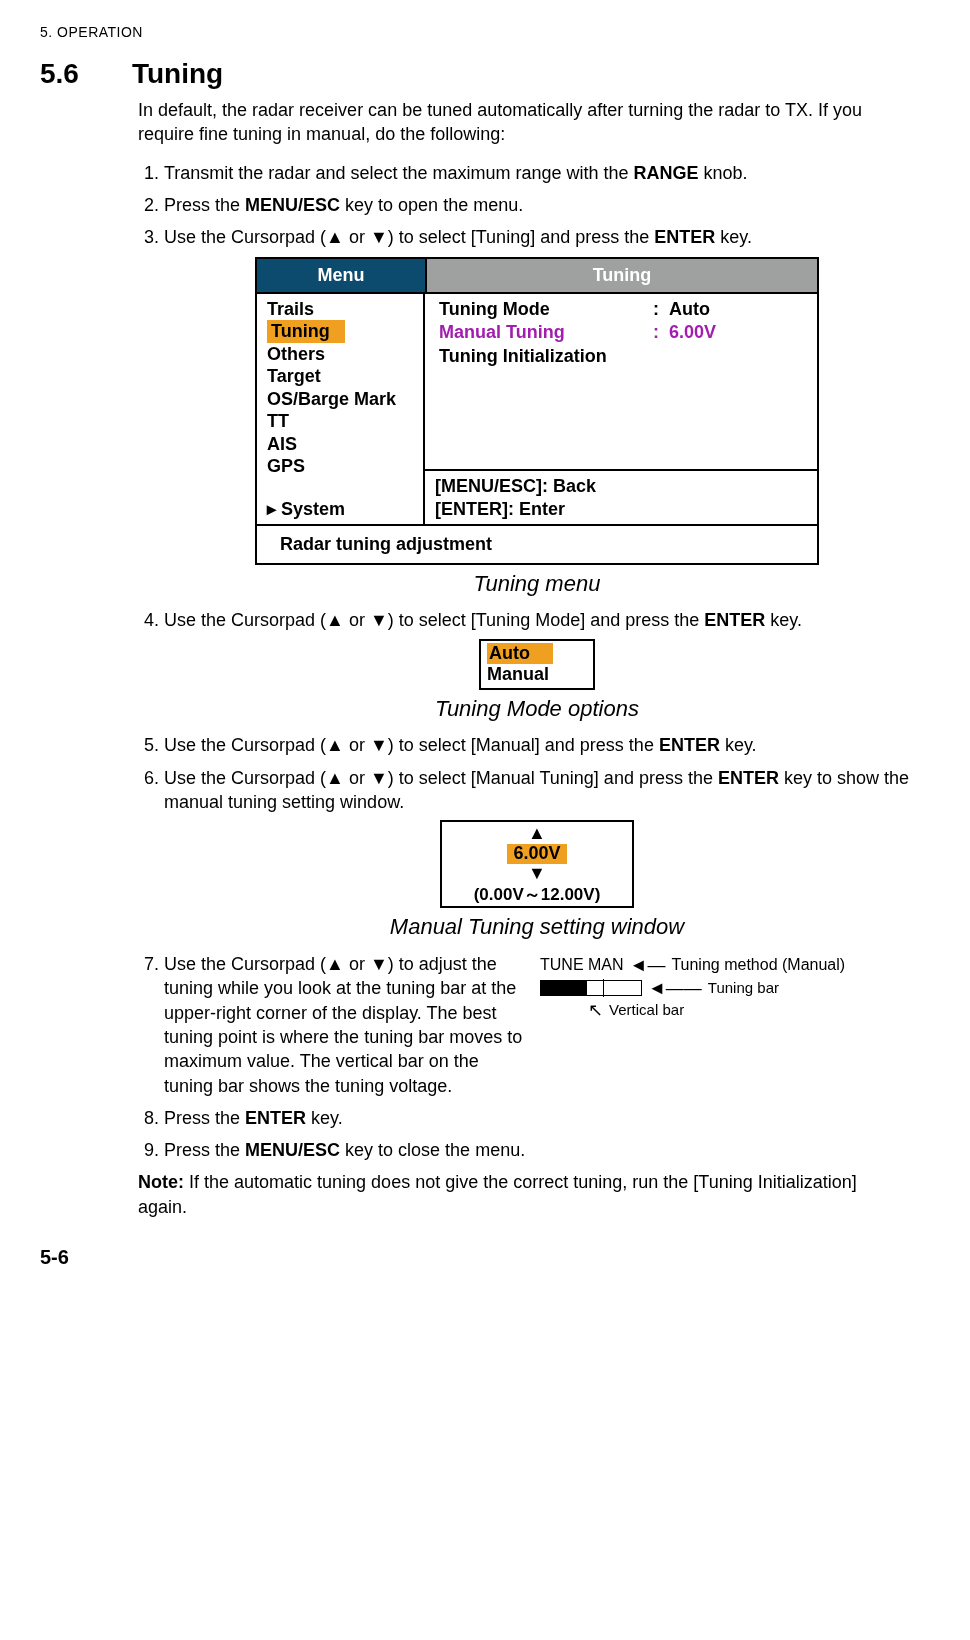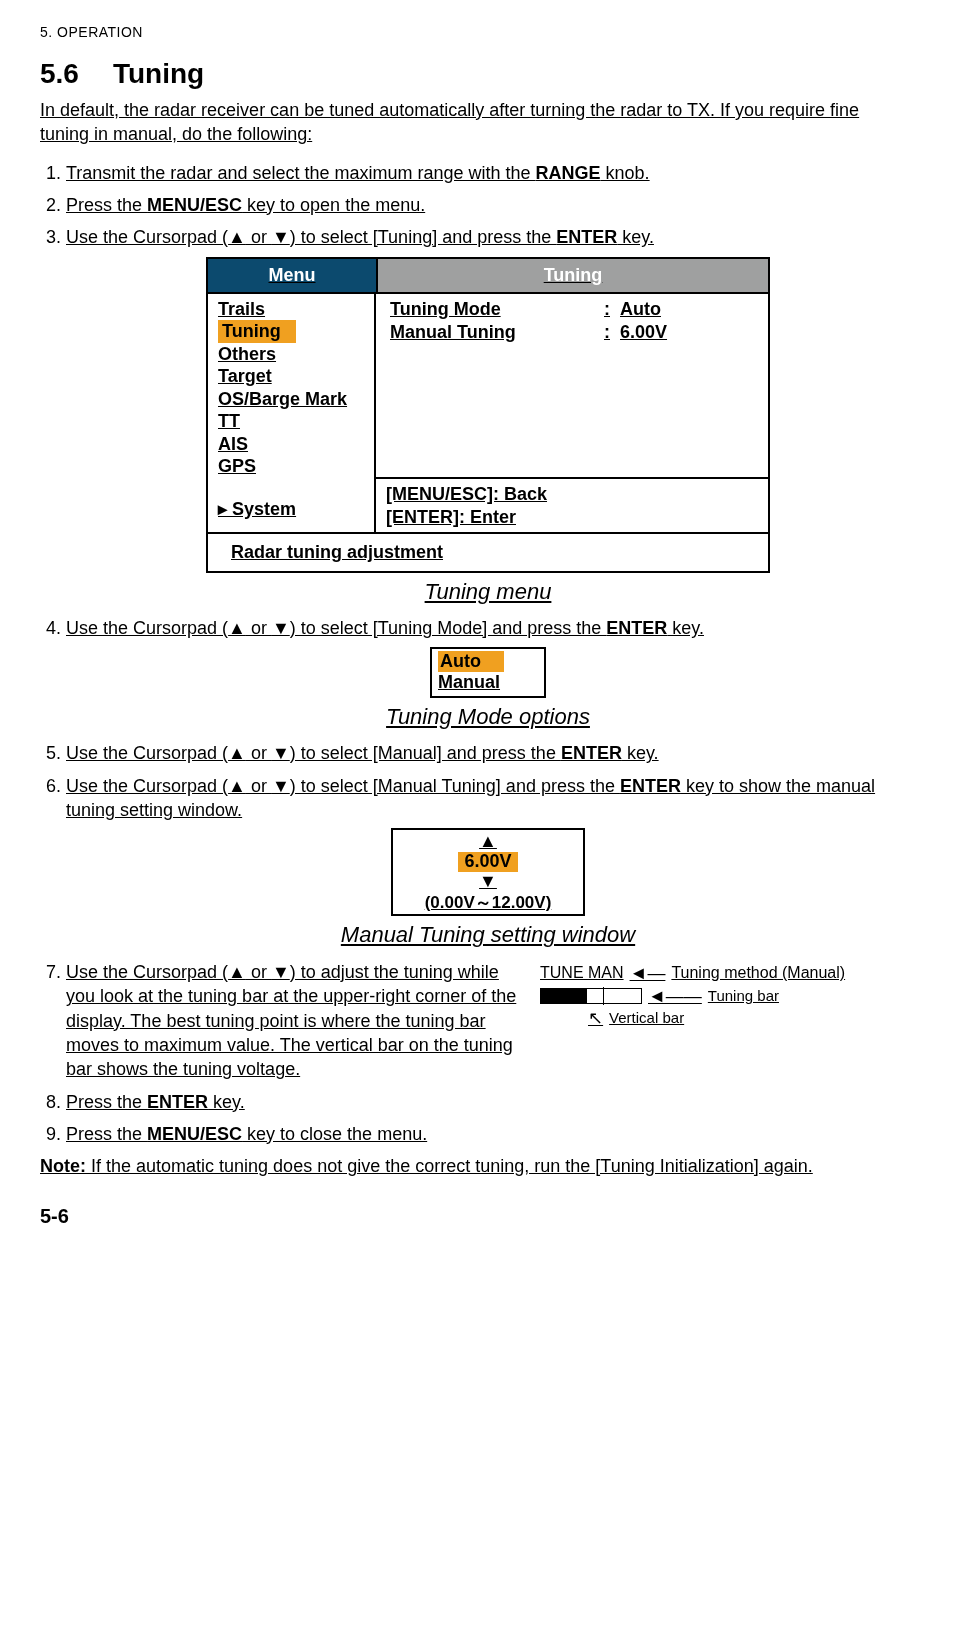--- a/index.html
+++ b/index.html
@@ -18,35 +18,35 @@
     position: relative;
   }
   .hdr {
     font-size: 14px;
     letter-spacing: .5px;
     margin-bottom: 18px;
   }
   .sec-head {
     display: flex;
     align-items: baseline;
-    gap: 34px;
+    gap: 53px;
     margin: 18px 0 8px 0;
   }
   .sec-num {
     font-size: 28px;
     font-weight: bold;
   }
   .sec-title {
     font-size: 28px;
     font-weight: bold;
   }
   .body-block {
+    margin-left: 98px;
     font-size: 18px;
     line-height: 1.35;
-    text-decoration: underline;
   }
   .para {
     margin: 6px 0 14px 0;
   }
   ol.steps {
     margin: 0;
     padding-left: 26px;
   }
   ol.steps > li {
     margin-bottom: 8px;
@@ -96,21 +96,21 @@
     font-weight: bold;
     padding: 4px 0;
     font-size: 18px;
   }
   .menu-body {
     display: flex;
   }
   .menu-left {
     width: 168px;
     border-right: 2px solid #000;
-    padding: 4px 6px 12px 10px;
+    padding: 4px 6px 4px 10px;
     box-sizing: border-box;
     font-size: 18px;
     font-weight: bold;
     line-height: 1.25;
   }
   .menu-left .hl {
     background: #f0a020;
     padding: 0 4px;
     display: inline-block;
     min-width: 70px;
@@ -129,21 +129,21 @@
     font-size: 18px;
     font-weight: bold;
     line-height: 1.3;
   }
   .menu-right-top .row {
     display: flex;
   }
   .menu-right-top .lab { width: 210px; }
   .menu-right-top .col { width: 14px; text-align: center; }
   .menu-right-top .val { padding-left: 6px; }
-  .dim { color: #000000; }
+  .dim { color: #a21caf; }
   .menu-right-bot {
     border-top: 2px solid #000;
     padding: 4px 10px;
     font-size: 18px;
     font-weight: bold;
     line-height: 1.25;
   }
   .menu-foot {
     border-top: 2px solid #000;
     padding: 6px 23px;
@@ -290,20 +290,23 @@
                 <div class="row">
                   <span class="lab">Tuning Mode</span>
                   <span class="col">:</span>
                   <span class="val">Auto</span>
                 </div>
                 <div class="row dim">
                   <span class="lab">Manual Tuning</span>
                   <span class="col">:</span>
                   <span class="val">6.00V</span>
                 </div>
+                <div class="row">
+                  <span class="lab">Tuning Initialization</span>
+                </div>
               </div>
               <div class="menu-right-bot">
                 <div>[MENU/ESC]: Back</div>
                 <div>[ENTER]: Enter</div>
               </div>
             </div>
           </div>
           <div class="menu-foot">Radar tuning adjustment</div>
         </div>
         <div class="caption">Tuning menu</div>

